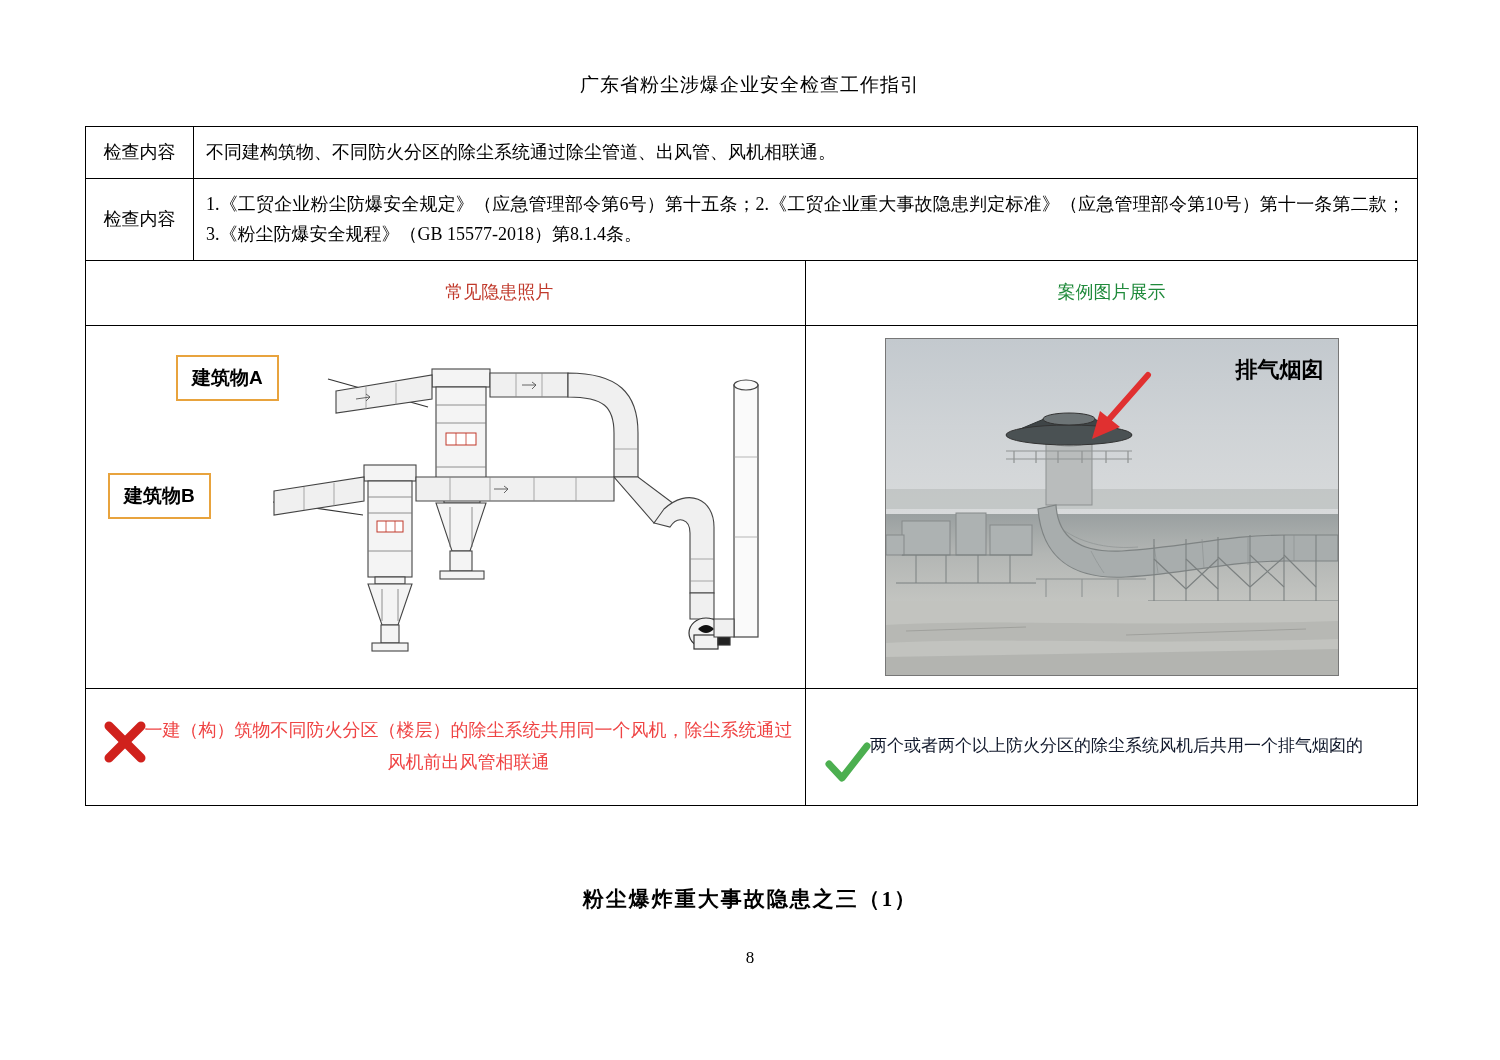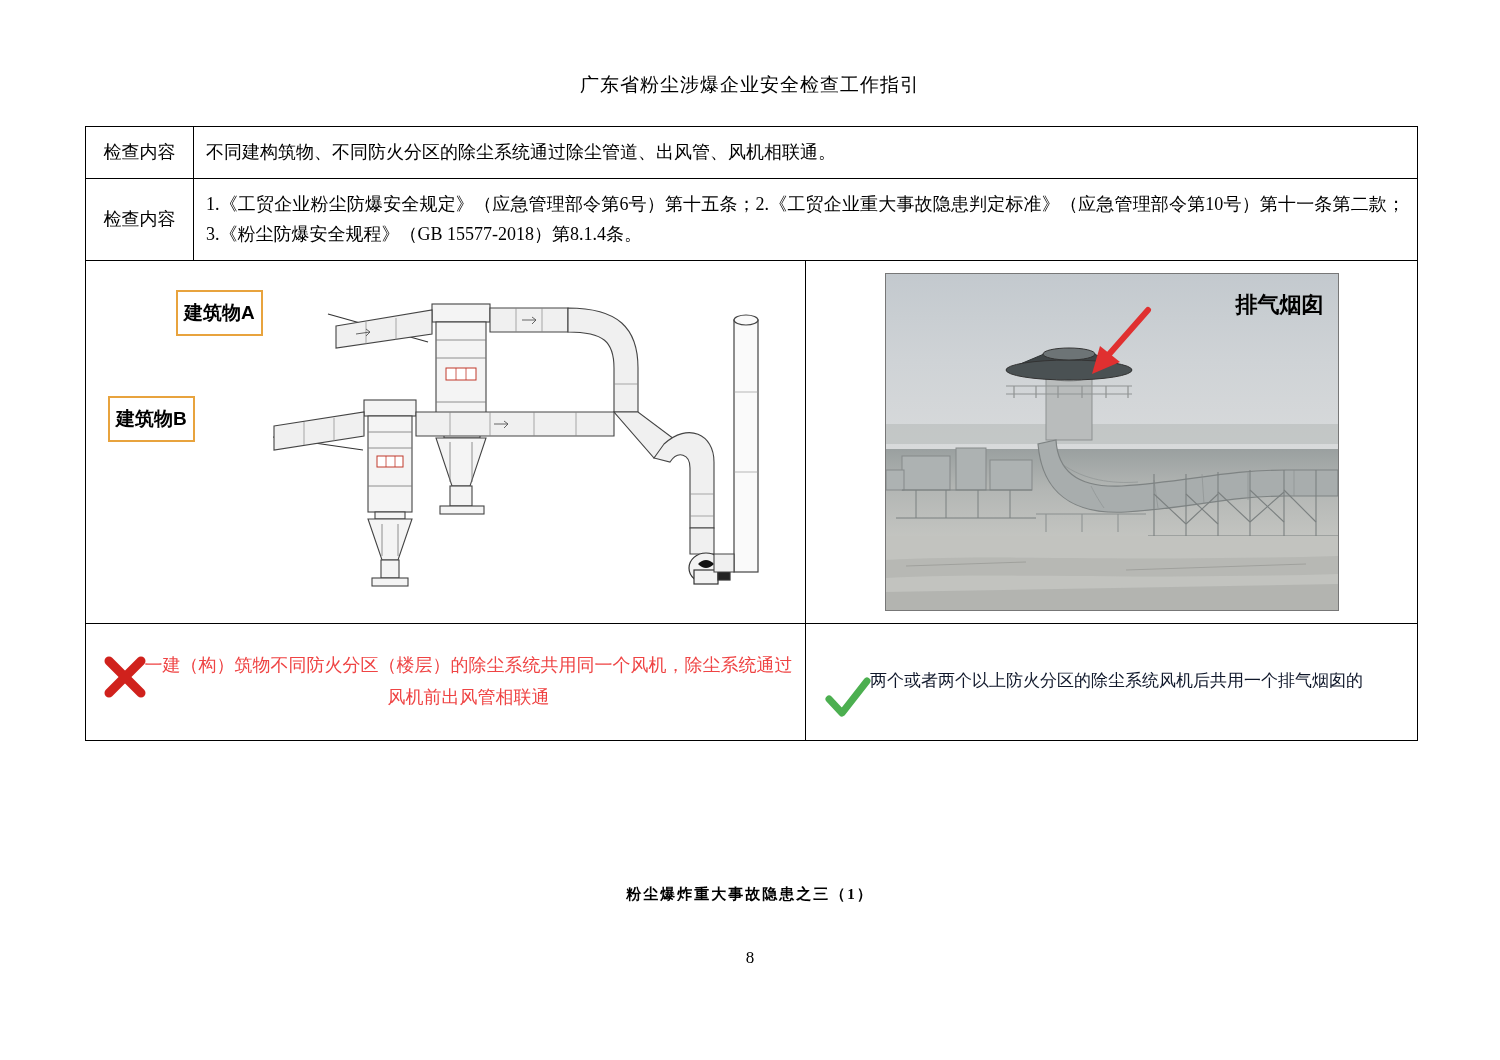--- a/index.html
+++ b/index.html
@@ -106,21 +106,21 @@
     top: 10px;
     width: 48px;
     height: 44px;
   }
   .footer-title {
     position: absolute;
     left: 0;
     top: 885px;
     width: 1500px;
     text-align: center;
-    font-size: 15px;
+    font-size: 21px;
     font-weight: bold;
     letter-spacing: 2px;
   }
   .page-number {
     position: absolute;
     left: 0;
     top: 948px;
     width: 1500px;
     text-align: center;
     font-size: 17px;
@@ -132,25 +132,25 @@
     height: 340px;
     position: relative;
   }
   .tag-box {
     position: absolute;
     border: 2px solid #E8A33D;
     background: #fff;
     font-size: 19px;
     font-weight: bold;
     font-family: "Liberation Sans", sans-serif;
-    padding: 5px 6px;
+    padding: 5px 14px;
     white-space: nowrap;
   }
   #tagA { left: 78px; top: 18px; }
-  #tagB { left: 10px; top: 124px; }
+  #tagB { left: 10px; top: 136px; }
 
   
   .photo-wrap {
     position: relative;
     width: 452px;
     height: 336px;
     margin: 0 auto;
     border: 1px solid #777;
     overflow: hidden;
     background: #c4b5fd;
@@ -189,20 +189,29 @@
     <tbody>
       <tr>
         <td class="label-cell">检查内容</td>
         <td class="body-cell" colspan="2">不同建构筑物、不同防火分区的除尘系统通过除尘管道、出风管、风机相联通。</td>
       </tr>
       <tr>
         <td class="label-cell">检查内容</td>
         <td class="body-cell" colspan="2">1.《工贸企业粉尘防爆安全规定》（应急管理部令第6号）第十五条；2.《工贸企业重大事故隐患判定标准》（应急管理部令第10号）第十一条第二款；3.《粉尘防爆安全规程》（GB 15577-2018）第8.1.4条。</td>
       </tr>
       <tr>
+        <td class="subhead-cell" style="border-right:none;border-left:1px solid #000;"></td>
+        <td class="subhead-cell" style="border-left:none;">
+          <span class="subhead-red">常见隐患照片</span>
+        </td>
+        <td class="subhead-cell">
+          <span class="subhead-green">案例图片展示</span>
+        </td>
+      </tr>
+      <tr>
         <td class="img-cell" colspan="2">
 
           <div class="illus-wrap">
             <div class="tag-box" id="tagA">建筑物A</div>
             <div class="tag-box" id="tagB">建筑物B</div>
 
             <svg width="720" height="340" viewBox="0 0 720 340">
 
               <path d="M230 42 L330 70" stroke="#333" stroke-width="1.2" fill="none"></path>
               <path d="M175 165 L265 178" stroke="#333" stroke-width="1.2" fill="none"></path>

